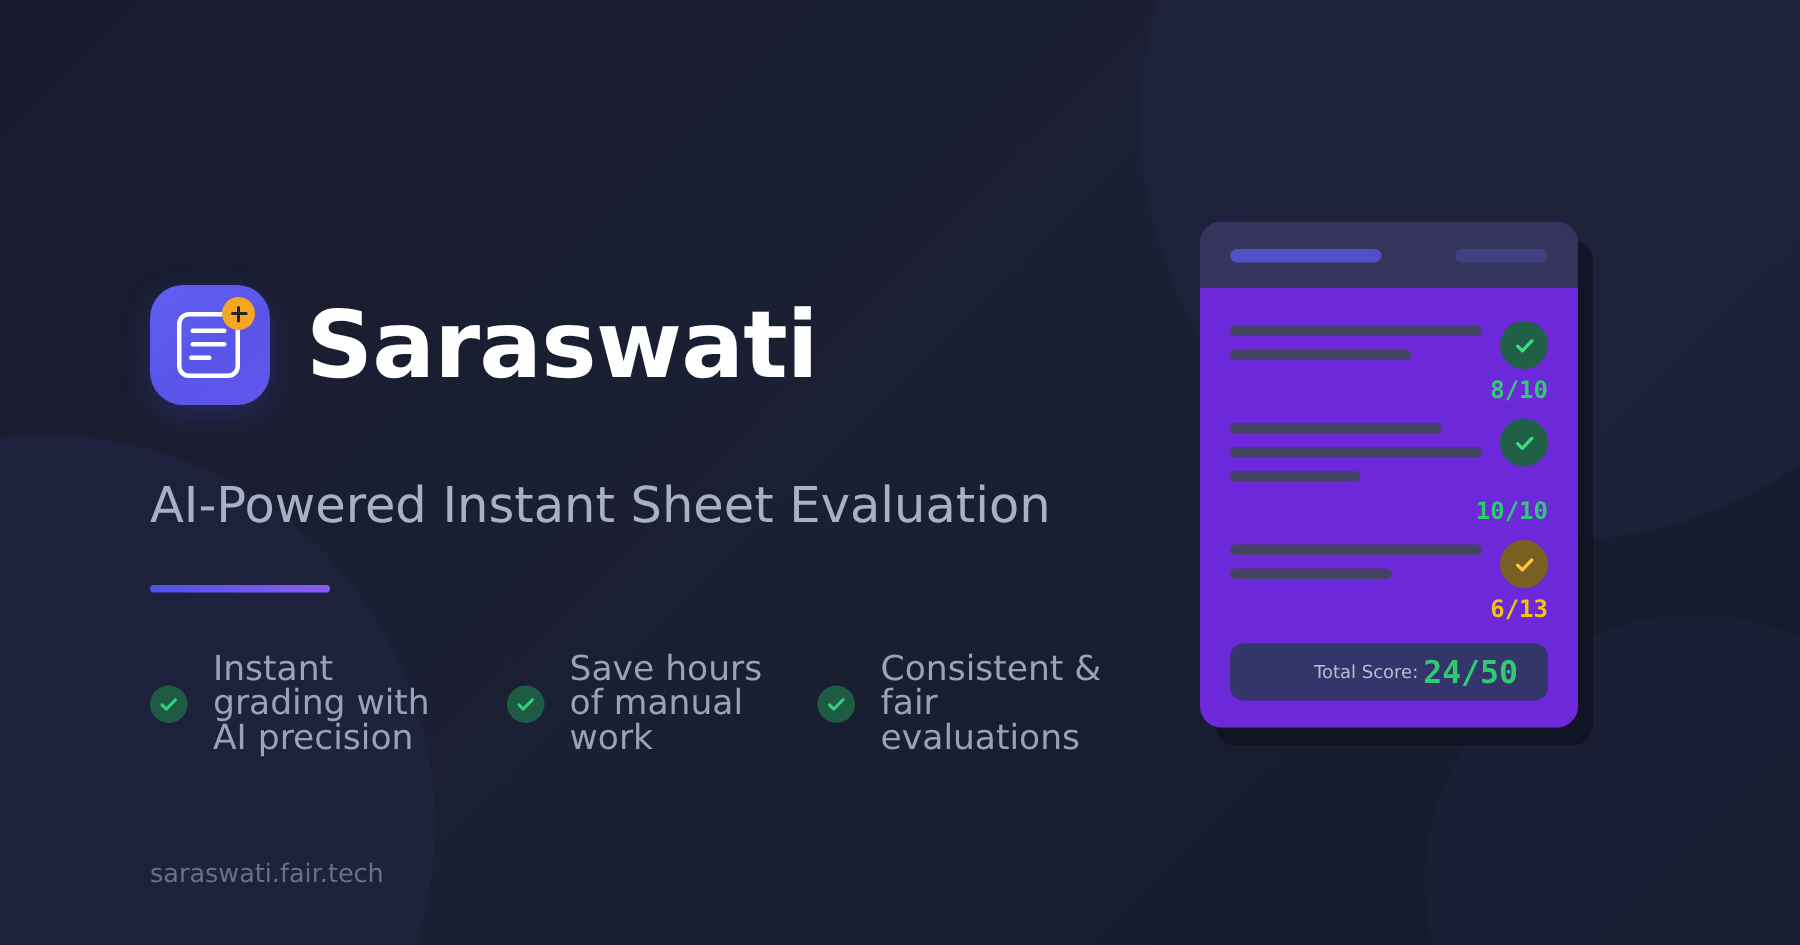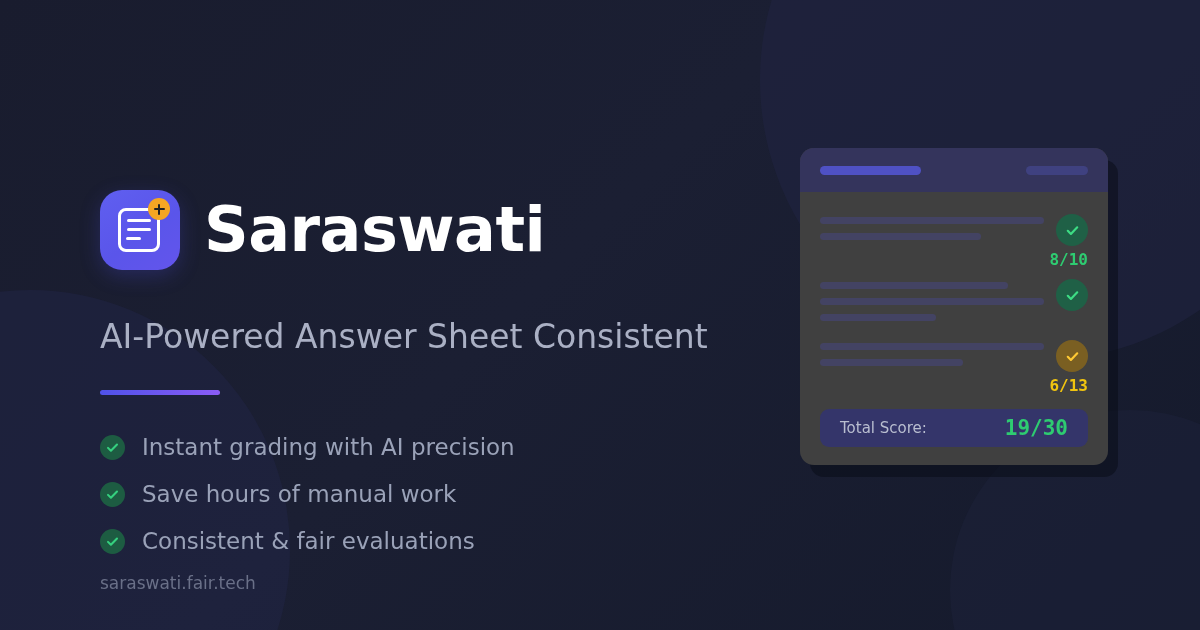--- a/index.html
+++ b/index.html
@@ -102,21 +102,21 @@
     line-height:1.15;
   }
 
   .accent {
     margin-top:34px;
     width:120px; height:5px;
     border-radius:3px;
     background: linear-gradient(90deg,#4f52e8 0%,#8b5cf6 100%);
   }
 
-  .features { margin-top:40px; display:flex; flex-direction:column; gap:22px; }
+  .features { margin-top:40px; display:flex; flex-direction:row; gap:22px; }
   .feature { display:flex; align-items:center; gap:17px; }
   .check {
     width:25px; height:25px;
     border-radius:50%;
     background:#1d5c42;
     display:flex; align-items:center; justify-content:center;
     flex:0 0 auto;
   }
   .check svg { display:block; }
   .feature-label {
@@ -129,23 +129,23 @@
     position:absolute;
     left:100px; top:573px;
     font-size:17px;
     color:#6a7088;
   }
 
   
   .card {
     position:absolute;
     left:800px; top:148px;
-    width:308px;
+    width:252px;
     border-radius:14px;
-    background:#404040;
+    background:#6d28d9;
     overflow:hidden;
     box-shadow: 10px 12px 0 rgba(10,12,24,.55);
   }
   .card-header {
     height:44px;
     background:#34345c;
     display:flex; align-items:center;
     padding:0 20px;
     gap:10px;
   }
@@ -192,22 +192,23 @@
 
   .total {
     margin-top:8px;
     height:38px;
     border-radius:9px;
     background:#34356a;
     display:flex; align-items:center;
     padding:0 20px;
   }
   .total-label {
-    font-size:15px;
+    font-size:12px;
     color:#b9bed0;
+    margin-left:36px;
   }
   .total-value {
     margin-left:auto;
     font-family:"DejaVu Sans Mono","Liberation Mono",monospace;
     font-size:21px;
     font-weight:700;
     color:#2ecc71;
   }
 </style>
 </head>
@@ -228,21 +229,21 @@
         <div class="logo-doc">
           <i class="l1"></i>
           <i class="l2"></i>
           <i class="l3"></i>
         </div>
         <div class="logo-badge"></div>
       </div>
       <div class="title">Saraswati</div>
     </div>
 
-    <div class="subtitle">AI-Powered Answer Sheet Consistent</div>
+    <div class="subtitle">AI-Powered Instant Sheet Evaluation</div>
 
     <div class="accent"></div>
 
     <div class="features">
 
       <div class="feature">
         <span class="check">
           <svg width="15" height="15" viewBox="0 0 16 16">
               <path d="M3.2 8.4 L6.3 11.4 L12.8 4.8" fill="none" stroke="#35d07f" stroke-width="2.2" stroke-linecap="round" stroke-linejoin="round"></path>
             </svg>
@@ -303,38 +304,39 @@
             <div class="sk" style="width:84%"></div>
             <div class="sk" style="width:100%"></div>
             <div class="sk" style="width:52%"></div>
           </div>
           <div class="badge green">
             <svg width="17" height="17" viewBox="0 0 18 18">
                 <path d="M4 9.3 L7.3 12.6 L14 5.6" fill="none" stroke="#3ddc84" stroke-width="2.3" stroke-linecap="round" stroke-linejoin="round"></path>
               </svg>
           </div>
         </div>
+        <div class="score green">10/10</div>
       </div>
 
       <div class="qrow r3">
         <div class="qrow-top">
           <div class="skeleton">
             <div class="sk" style="width:100%"></div>
             <div class="sk" style="width:64%"></div>
           </div>
           <div class="badge amber">
             <svg width="17" height="17" viewBox="0 0 18 18">
                 <path d="M4 9.3 L7.3 12.6 L14 5.6" fill="none" stroke="#ffc933" stroke-width="2.3" stroke-linecap="round" stroke-linejoin="round"></path>
               </svg>
           </div>
         </div>
         <div class="score amber">6/13</div>
       </div>
 
       <div class="total">
         <span class="total-label">Total Score:</span>
-        <span class="total-value">19/30</span>
+        <span class="total-value">24/50</span>
       </div>
 
     </div>
   </div>
 
 </div>
 
 </body></html>

